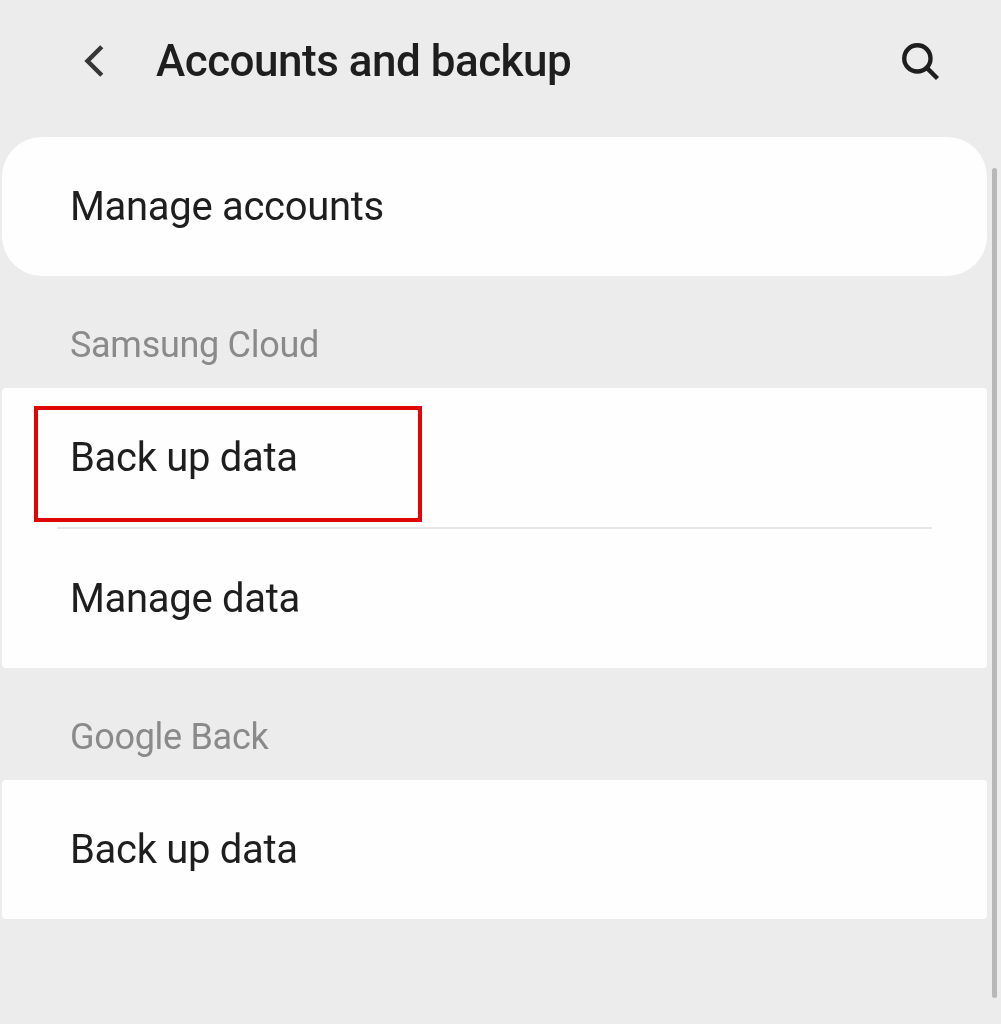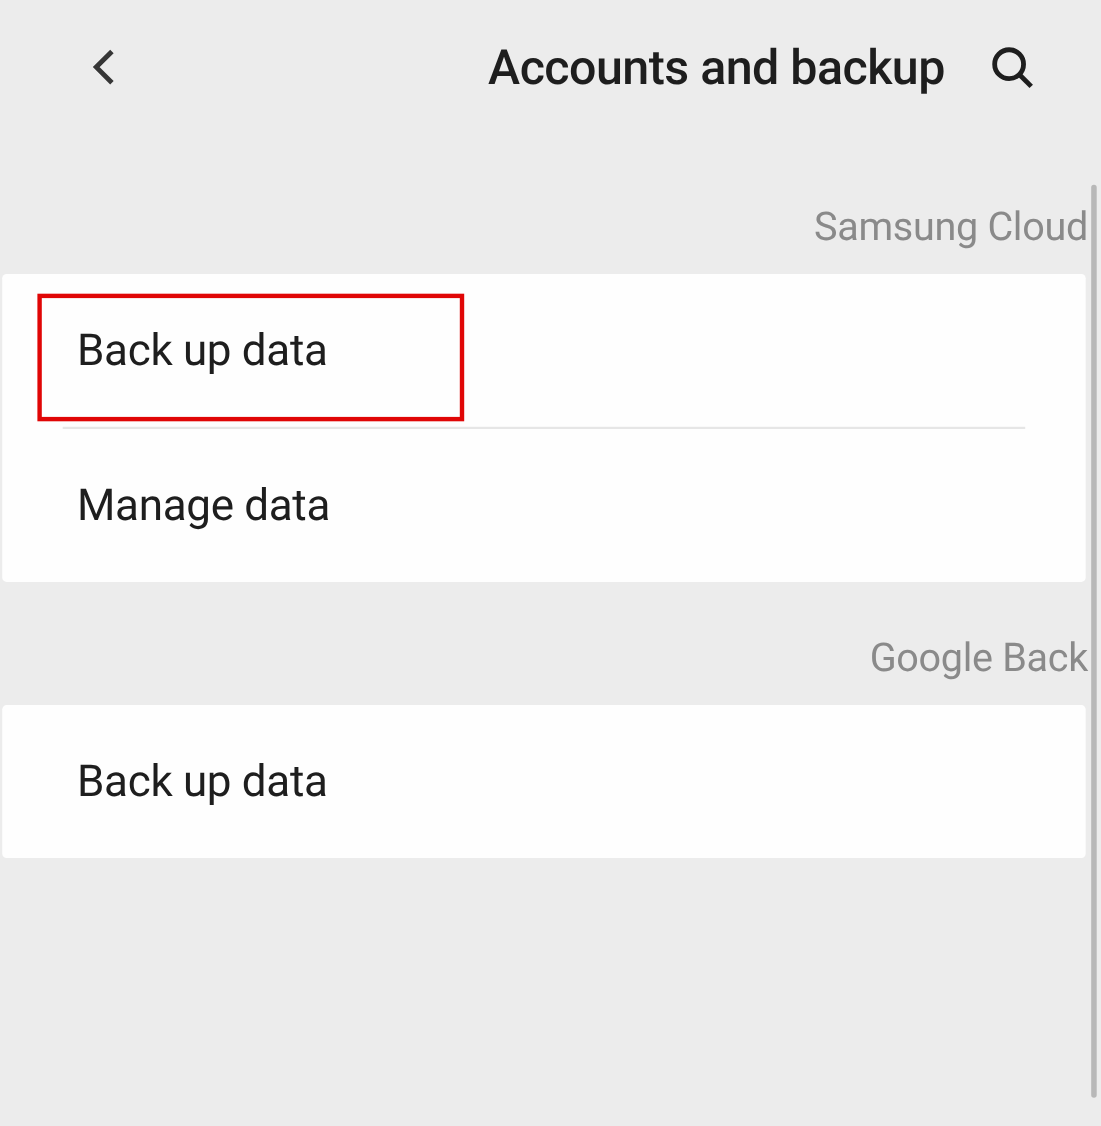--- a/index.html
+++ b/index.html
@@ -29,21 +29,20 @@
       fill: none;
       cursor: pointer;
       flex-shrink: 0;
     }
     .page-title {
       font-size: 44px;
       font-weight: 500;
       color: #1e1e1e;
       flex: 1;
       letter-spacing: -0.5px;
-      text-align: right;
     }
     .search-icon {
       width: 42px;
       height: 42px;
       stroke: #1e1e1e;
       stroke-width: 2.5;
       fill: none;
       cursor: pointer;
       margin-right: 10px;
       flex-shrink: 0;
@@ -67,21 +66,20 @@
       color: #1e1e1e;
       cursor: pointer;
       letter-spacing: -0.3px;
     }
     .section-header {
       padding: 48px 0 22px 70px;
       font-size: 36px;
       color: #8a8a8a;
       font-weight: 400;
       letter-spacing: -0.3px;
-      text-align: right;
     }
     .divider {
       height: 2px;
       background-color: #e6e6e6;
       margin: 0 55px;
     }
     .highlight-box {
       position: absolute;
       border: 4px solid #e00606;
       pointer-events: none;
@@ -106,20 +104,23 @@
   </svg>
   <div class="page-title">Accounts and backup</div>
   <svg class="search-icon" viewBox="0 0 24 24">
     <circle cx="10.5" cy="10.5" r="7.5"></circle>
     <line x1="16.2" y1="16.2" x2="22" y2="22"></line>
   </svg>
 </div>
 
 <div class="content">
 
+  <div class="card card-single">
+    <div class="list-item">Manage accounts</div>
+  </div>
 
   <div class="section-header">Samsung Cloud</div>
 
   <div class="card" style="position:relative;">
     <div class="highlight-box" style="left:32px; top:18px; width:388px; height:116px;"></div>
     <div class="list-item">Back up data</div>
     <div class="divider"></div>
     <div class="list-item">Manage data</div>
   </div>
 

